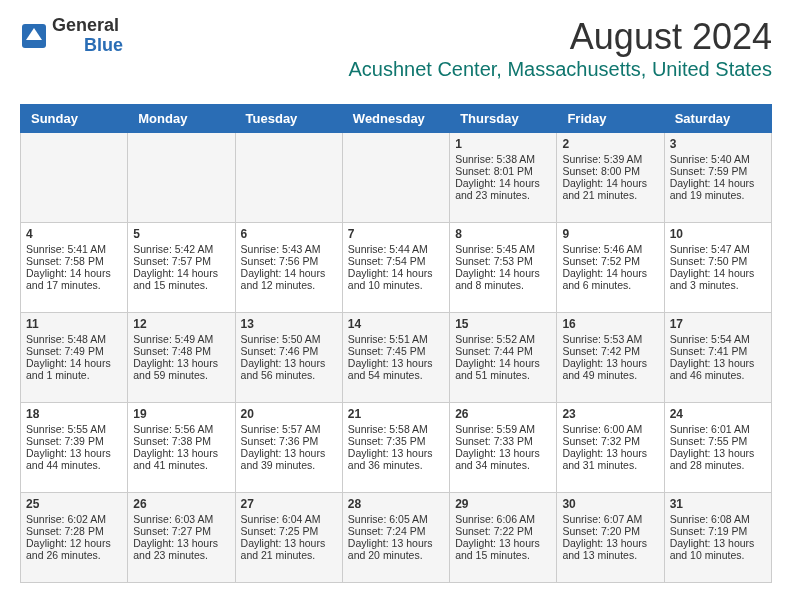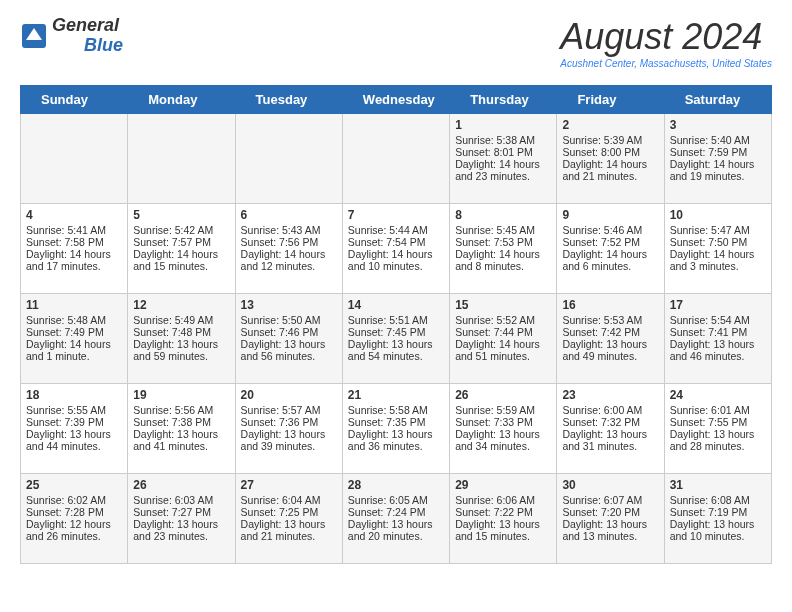--- a/index.html
+++ b/index.html
@@ -21,51 +21,50 @@
       line-height: 1.1;
     }
     .logo-general { color: #333; }
     .logo-blue { color: #2a6db5; margin-left: 32px; }
     .logo-icon {
       width: 28px;
       height: 28px;
       margin-right: 4px;
     }
     .title-section {
-      text-align: left;
-      margin-bottom: 2px;
+      text-align: right;
+      margin-bottom: 9px;
     }
     .month-title {
       font-size: 36px;
       font-weight: normal;
       color: #333;
     }
     .location-title {
-      font-size: 10px;
-      color: #3b82f6;
+      font-size: 20px;
+      color: #0f766e;
       margin-bottom: 8px;
     }
     .top-row {
       display: flex;
       justify-content: space-between;
       align-items: flex-start;
       margin-bottom: 6px;
-      font-style: italic;
     }
     table {
       width: 100%;
       border-collapse: collapse;
       table-layout: fixed;
     }
     thead tr {
       background: #2a6db5;
       color: #fff;
     }
     thead th {
-      padding: 6px 20px;
+      padding: 6px 10px;
       font-size: 13px;
       font-weight: bold;
       text-align: left;
       border: 1px solid #2a6db5;
     }
     tbody tr {
       vertical-align: top;
     }
     tbody td {
       border: 1px solid #ccc;

